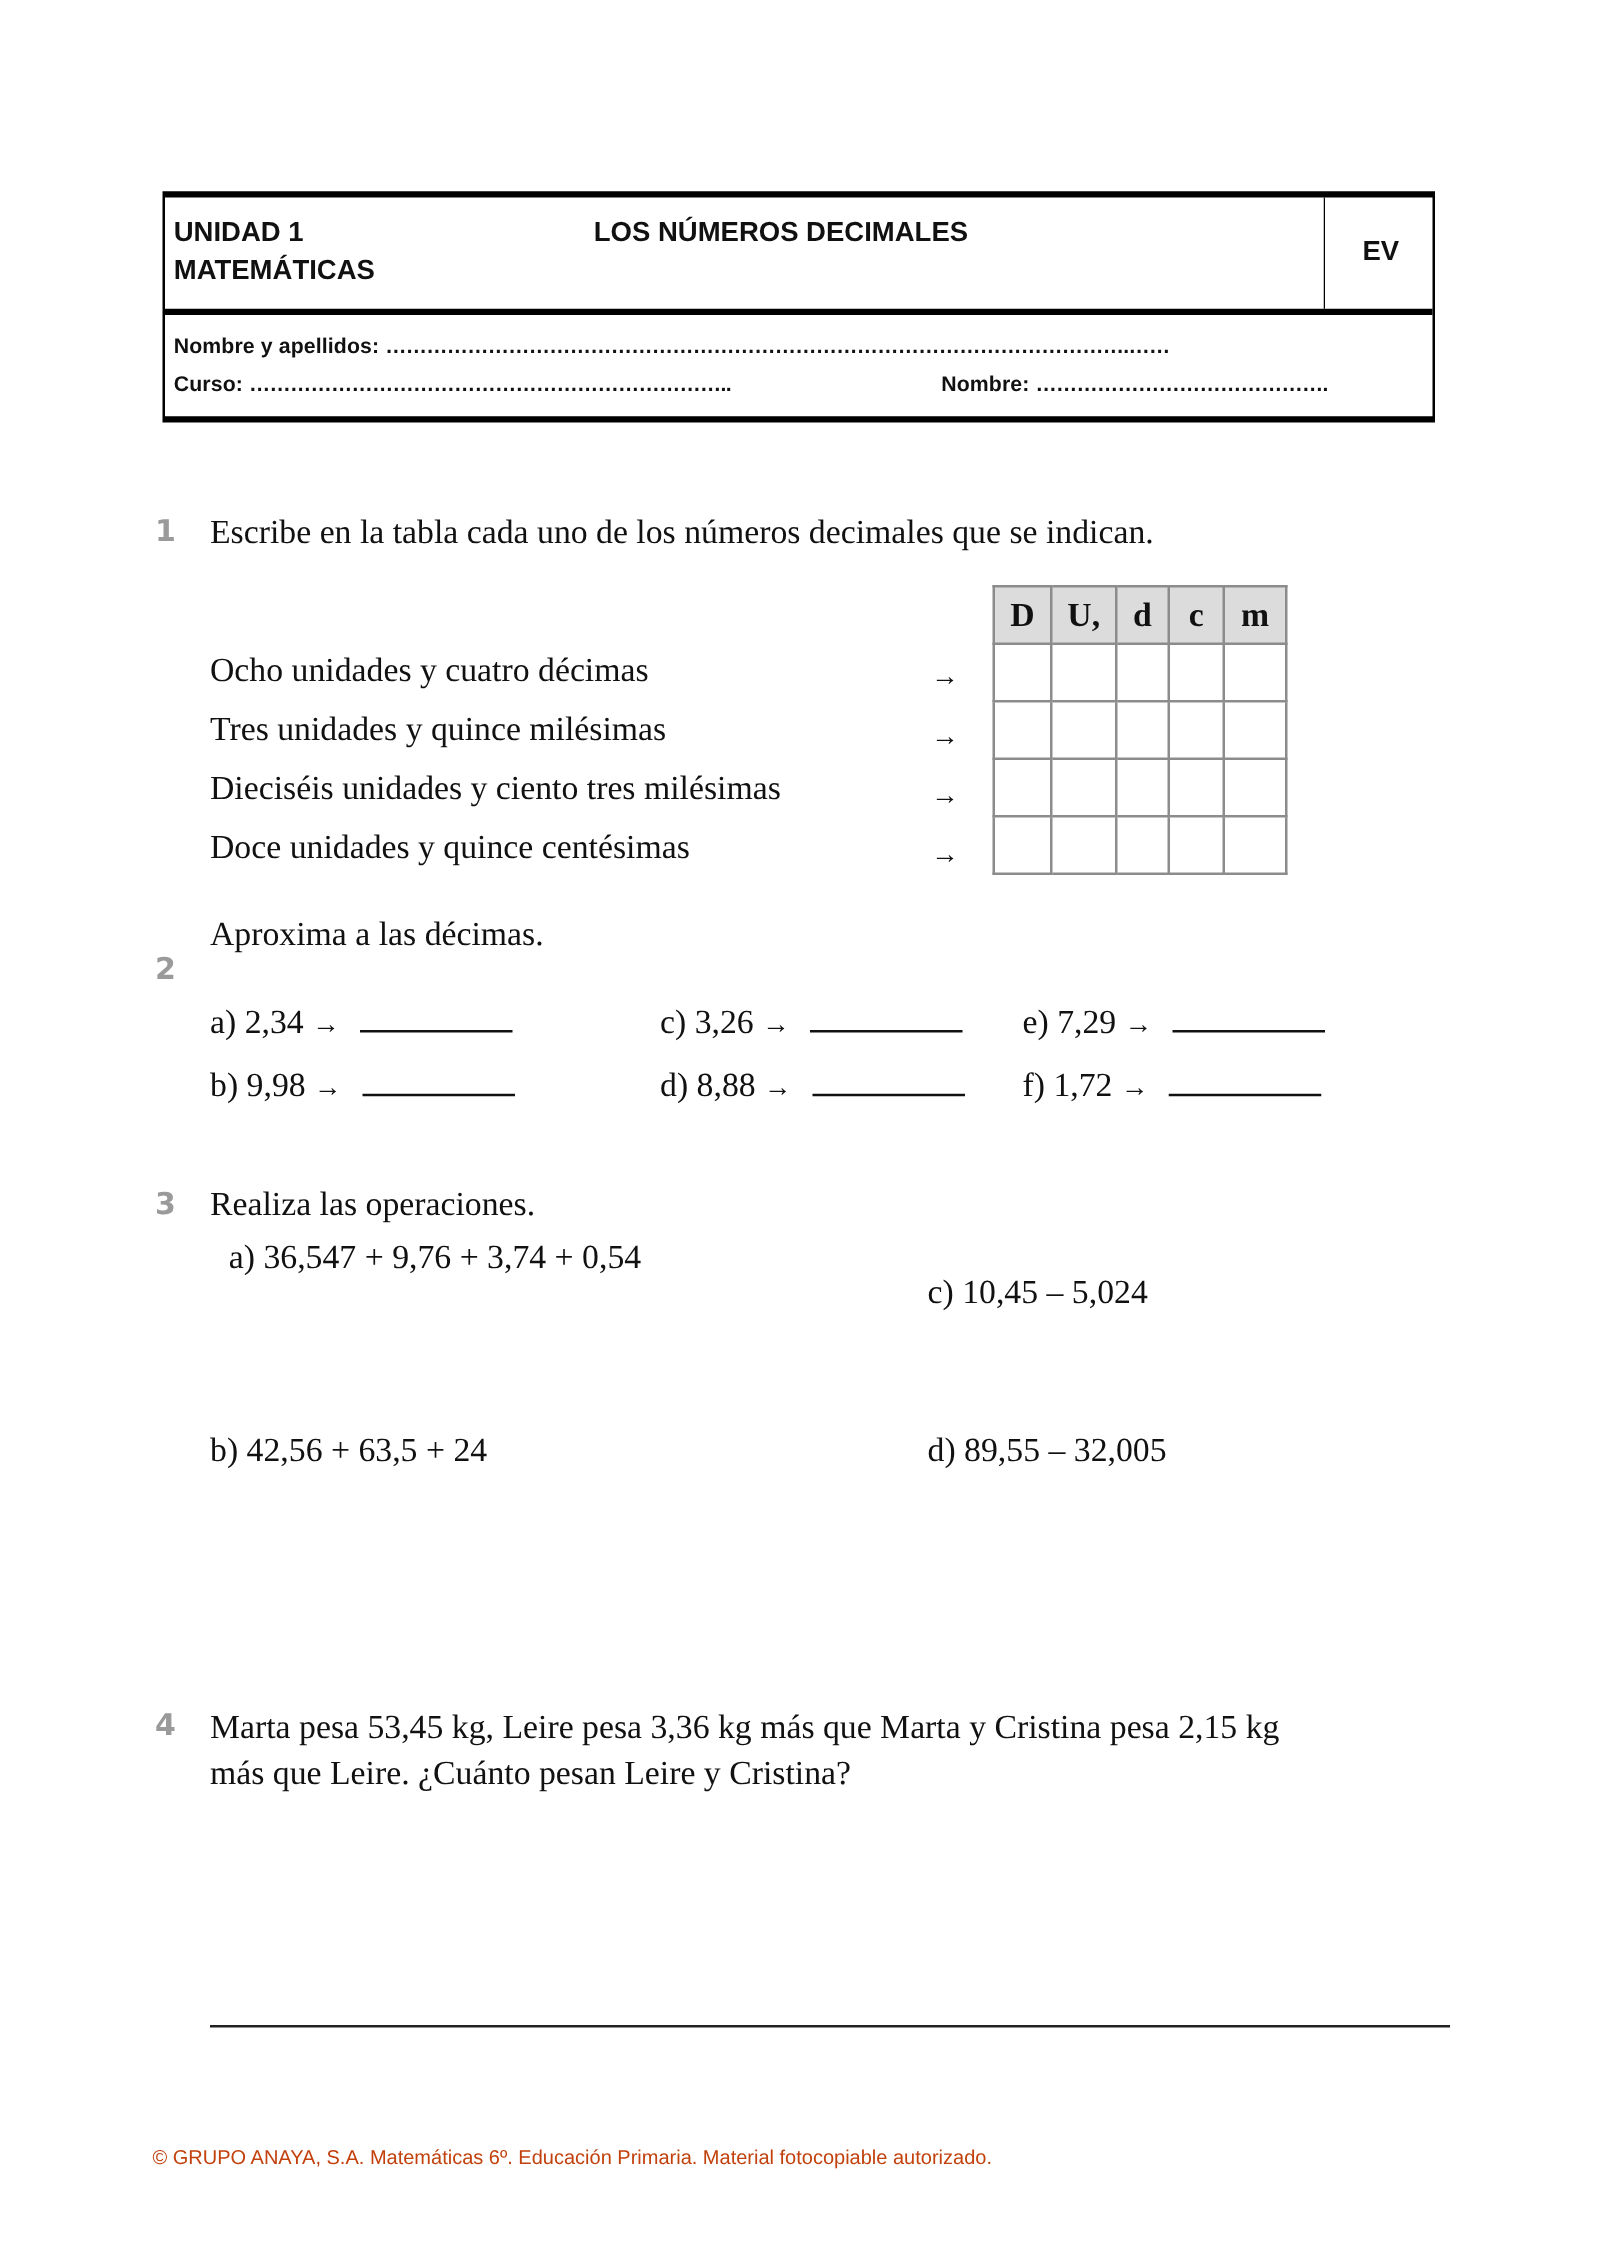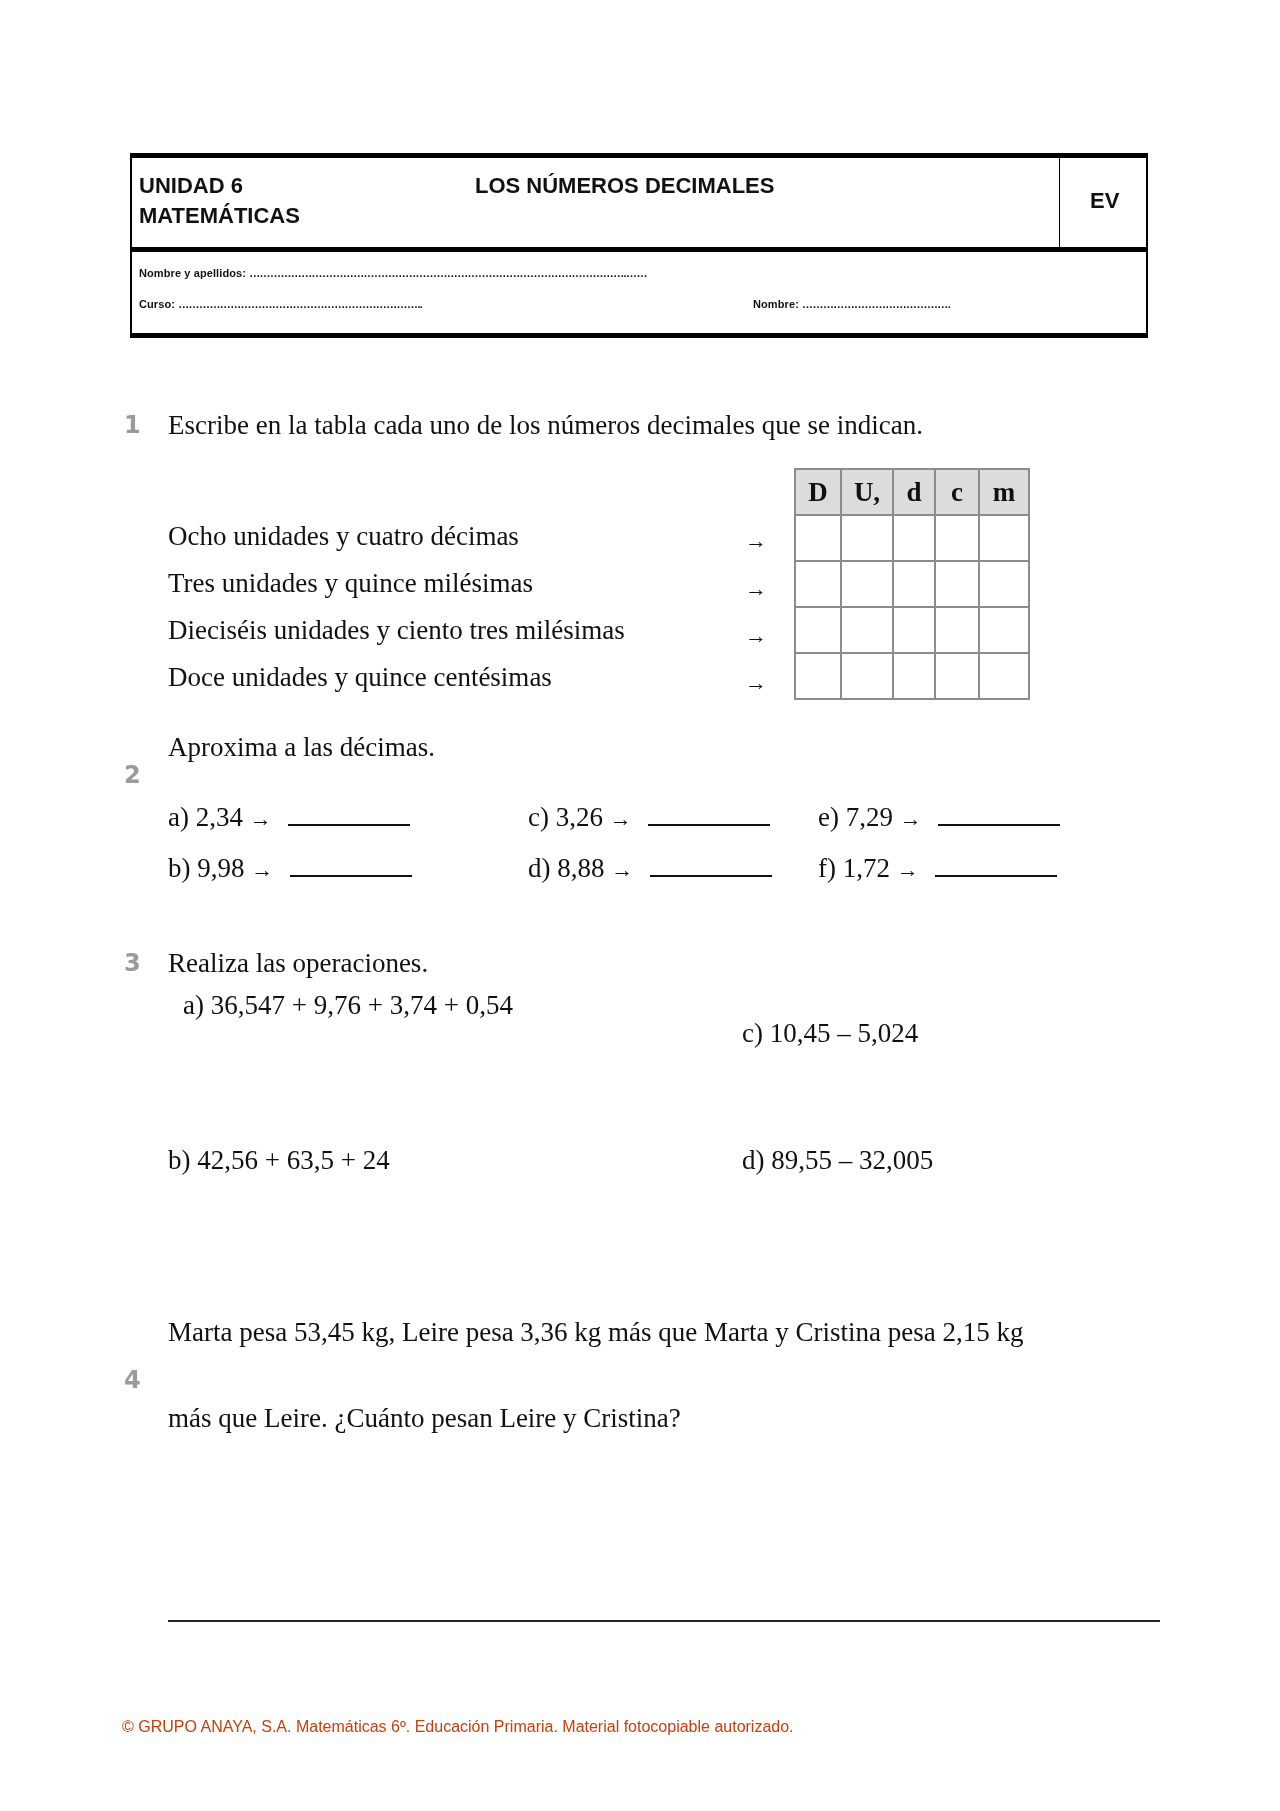--- a/index.html
+++ b/index.html
@@ -7,21 +7,21 @@
   .abs { position: absolute; white-space: nowrap; }
   .sans { font-family: "Liberation Sans", "DejaVu Sans", sans-serif; }
   .serif { font-family: "Liberation Serif", "DejaVu Serif", serif; }
 
   
   .hbox { position: absolute; left: 130px; top: 153px; width: 1018px; height: 185px; box-sizing: border-box;
           border-top: 5px solid #000; border-bottom: 5px solid #000; border-left: 2px solid #000; border-right: 2px solid #000; }
   .hdiv { position: absolute; left: 0; right: 0; top: 89px; height: 5px; background: #000; }
   .evdiv { position: absolute; left: 927px; top: 0; width: 1px; height: 89px; background: #000; }
   .hbold { font-weight: bold; font-size: 22px; color: #111; }
-  .info { font-weight: bold; font-size: 11px; color: #111; letter-spacing: 0.1px; }
+  .info { font-weight: bold; font-size: 17px; color: #111; letter-spacing: 0.1px; }
 
   .num { font-family: "DejaVu Sans", sans-serif; font-weight: bold; font-size: 24px; color: #9a9a9a; }
   .q { font-size: 27px; color: #111; }
   .arrow { font-size: 22px; color: #111; }
 
   
   table.pv { position: absolute; left: 794px; top: 468px; border-collapse: collapse; }
   table.pv td, table.pv th { border: 2px solid #8c8c8c; padding: 0; box-sizing: border-box; }
   table.pv th { background: #dcdcdc; height: 46px; font-family: "Liberation Serif", serif; font-weight: bold; font-size: 27px; color: #111; }
   table.pv td { height: 46px; background: #fff; }
@@ -30,21 +30,21 @@
   .answer-line { position: absolute; left: 168px; top: 1620px; width: 992px; height: 2px; background: #222; }
   .footer { font-size: 16px; color: #c2410c; }
 </style>
 </head>
 <body>
 
 <div class="hbox">
   <div class="hdiv"></div>
   <div class="evdiv"></div>
 </div>
-<div class="abs sans hbold" style="left:139px; top:173px;">UNIDAD 6</div>
+<div class="abs sans hbold" style="left:139px; top:173px;">UNIDAD 1</div>
 <div class="abs sans hbold" style="left:139px; top:203px;">MATEMÁTICAS</div>
 <div class="abs sans hbold" style="left:475px; top:173px;">LOS NÚMEROS DECIMALES</div>
 <div class="abs sans hbold" style="left:1090px; top:188px;">EV</div>
 
 <div class="abs sans info" style="left:139px; top:267px;">
   <span>Nombre y apellidos:</span>
   <span style="letter-spacing:-0.6px;">……………………………………………………………………………………………….……</span>
 </div>
 <div class="abs sans info" style="left:139px; top:298px;">
   <span>Curso:</span>
@@ -162,18 +162,18 @@
 <div class="abs serif q" style="left:742px; top:990px;margin-top:28px;">
   <span>c)</span>
   <span>10,45 – 5,024</span>
 </div>
 <div class="abs serif q" style="left:742px; top:1145px;">
   <span>d)</span>
   <span>89,55 – 32,005</span>
 </div>
 
 <div class="abs num" style="left:124px; top:1366px;">4</div>
-<div class="abs serif q" style="left:168px; top:1317px;">Marta pesa 53,45 kg, Leire pesa 3,36 kg más que Marta y Cristina pesa 2,15 kg</div>
+<div class="abs serif q" style="left:168px; top:1366px;">Marta pesa 53,45 kg, Leire pesa 3,36 kg más que Marta y Cristina pesa 2,15 kg</div>
 <div class="abs serif q" style="left:168px; top:1403px;">más que Leire. ¿Cuánto pesan Leire y Cristina?</div>
 
 <div class="answer-line"></div>
 
 <div class="abs sans footer" style="left:122px; top:1718px;">© GRUPO ANAYA, S.A. Matemáticas 6º. Educación Primaria. Material fotocopiable autorizado.</div>
 
 </body></html>

